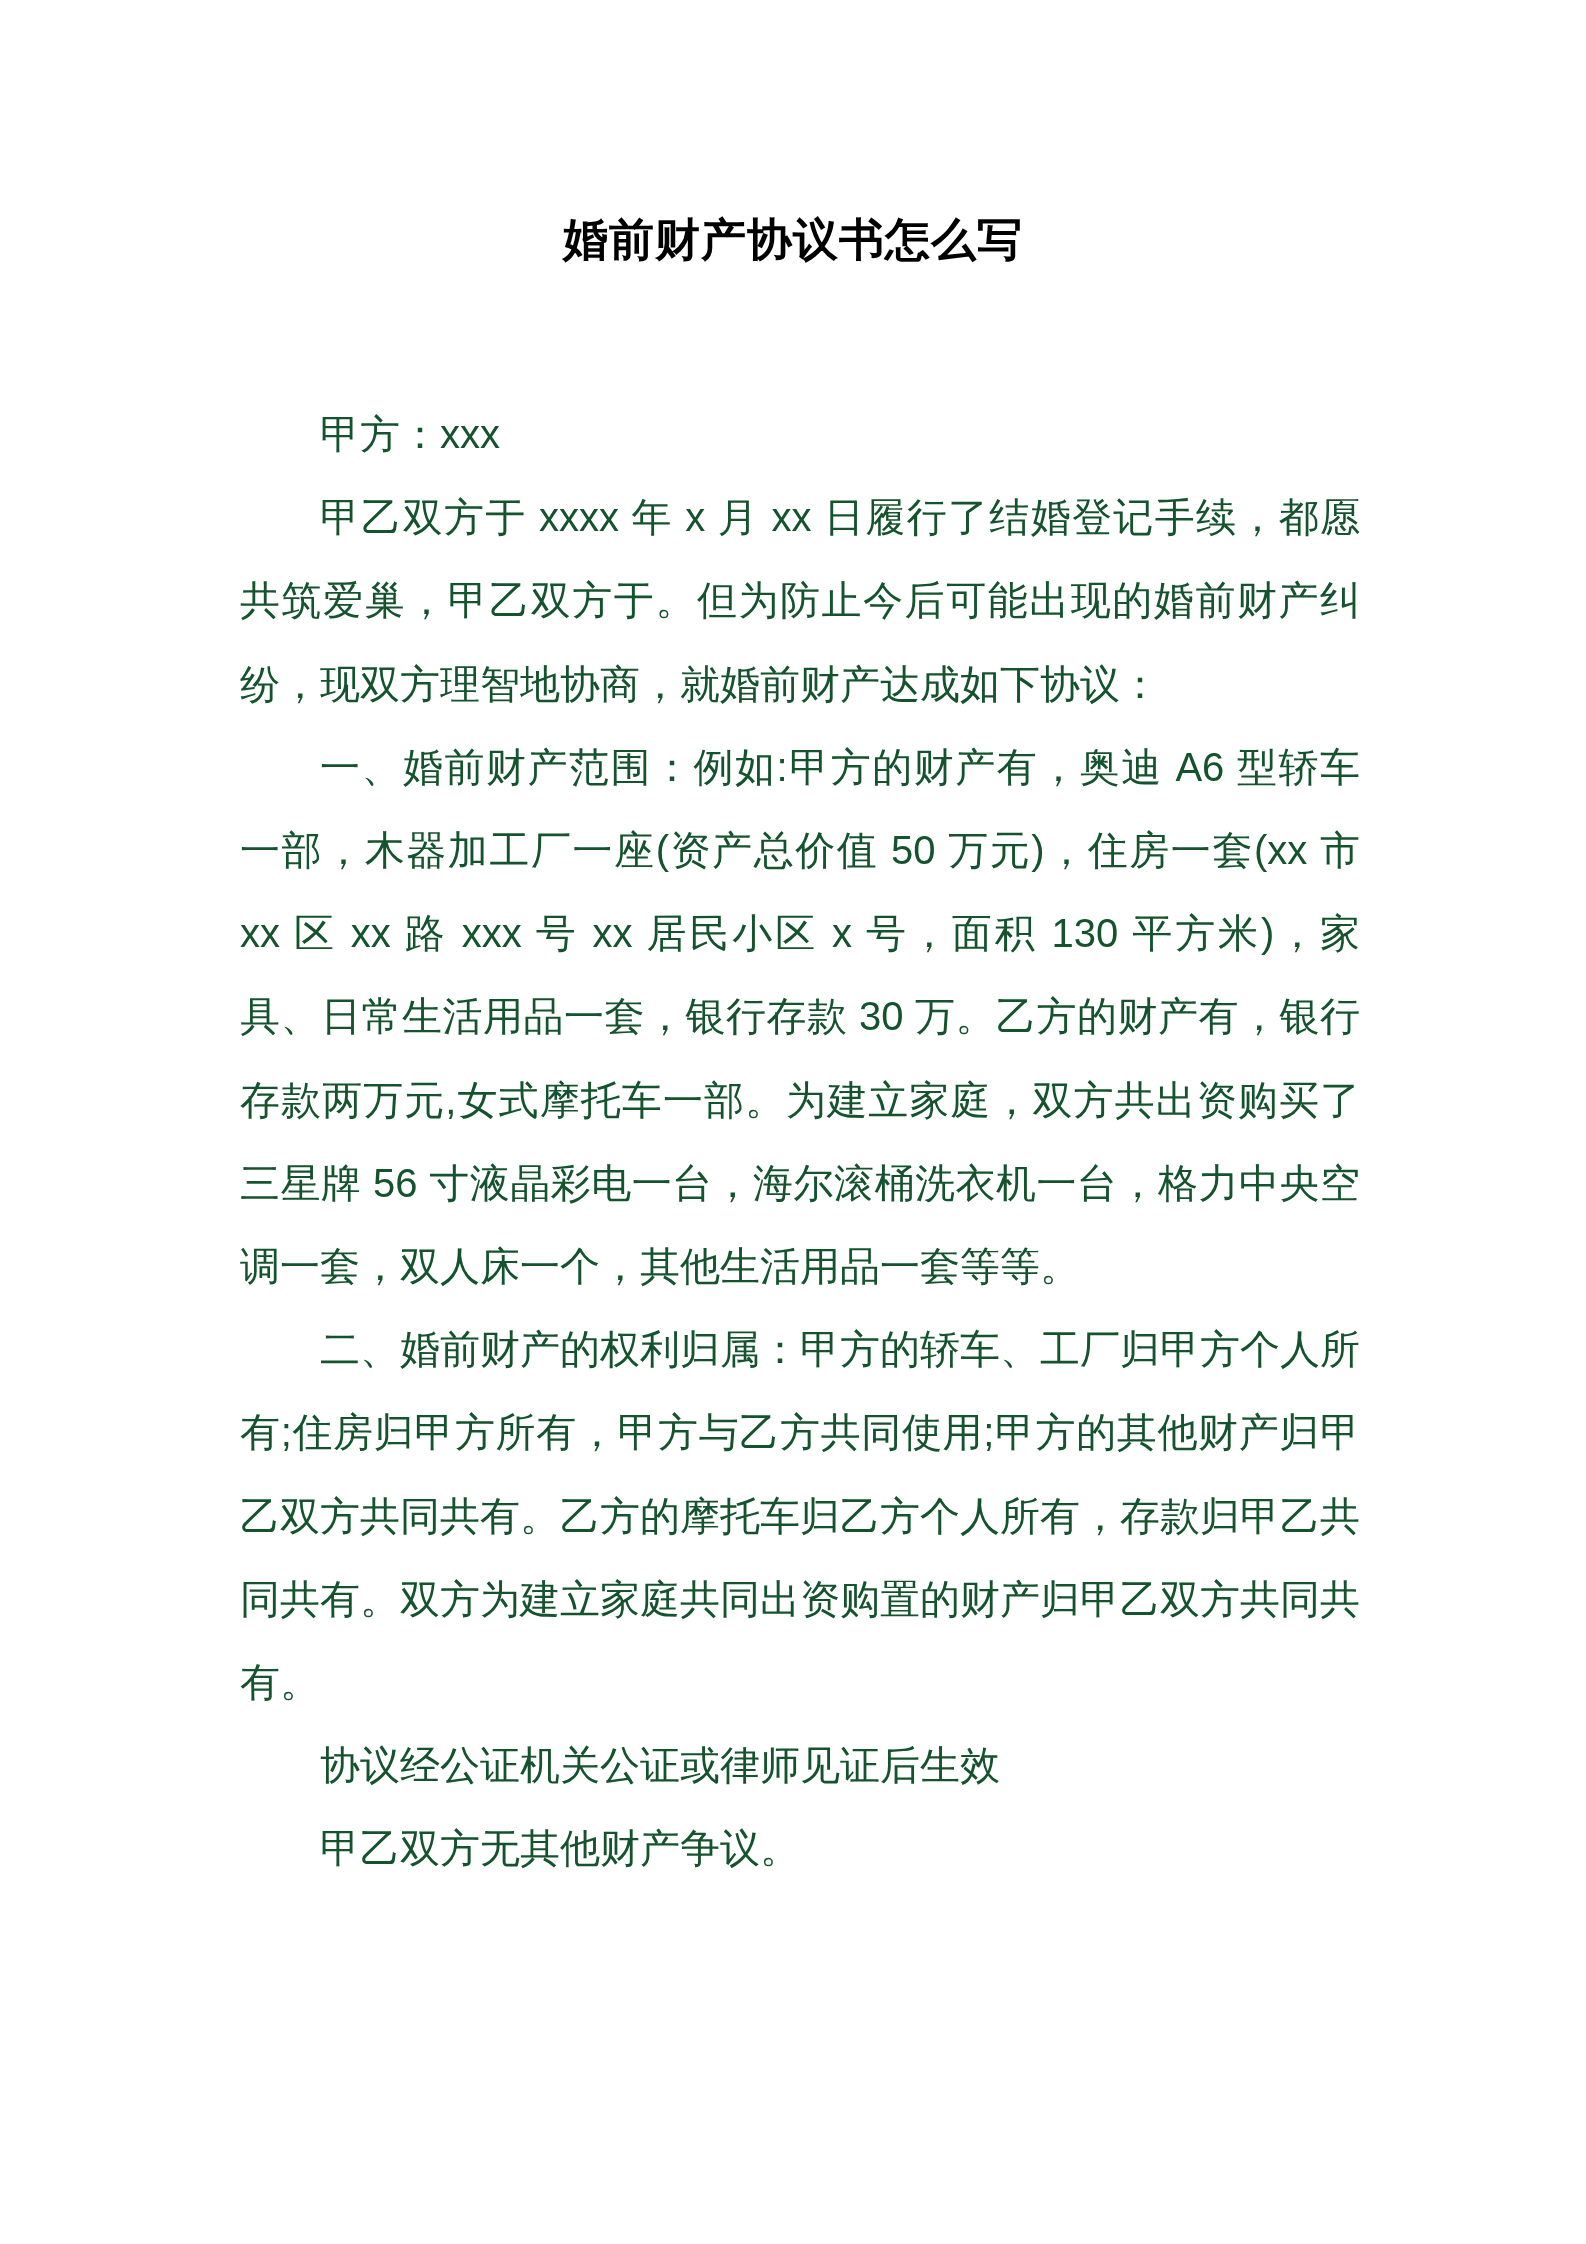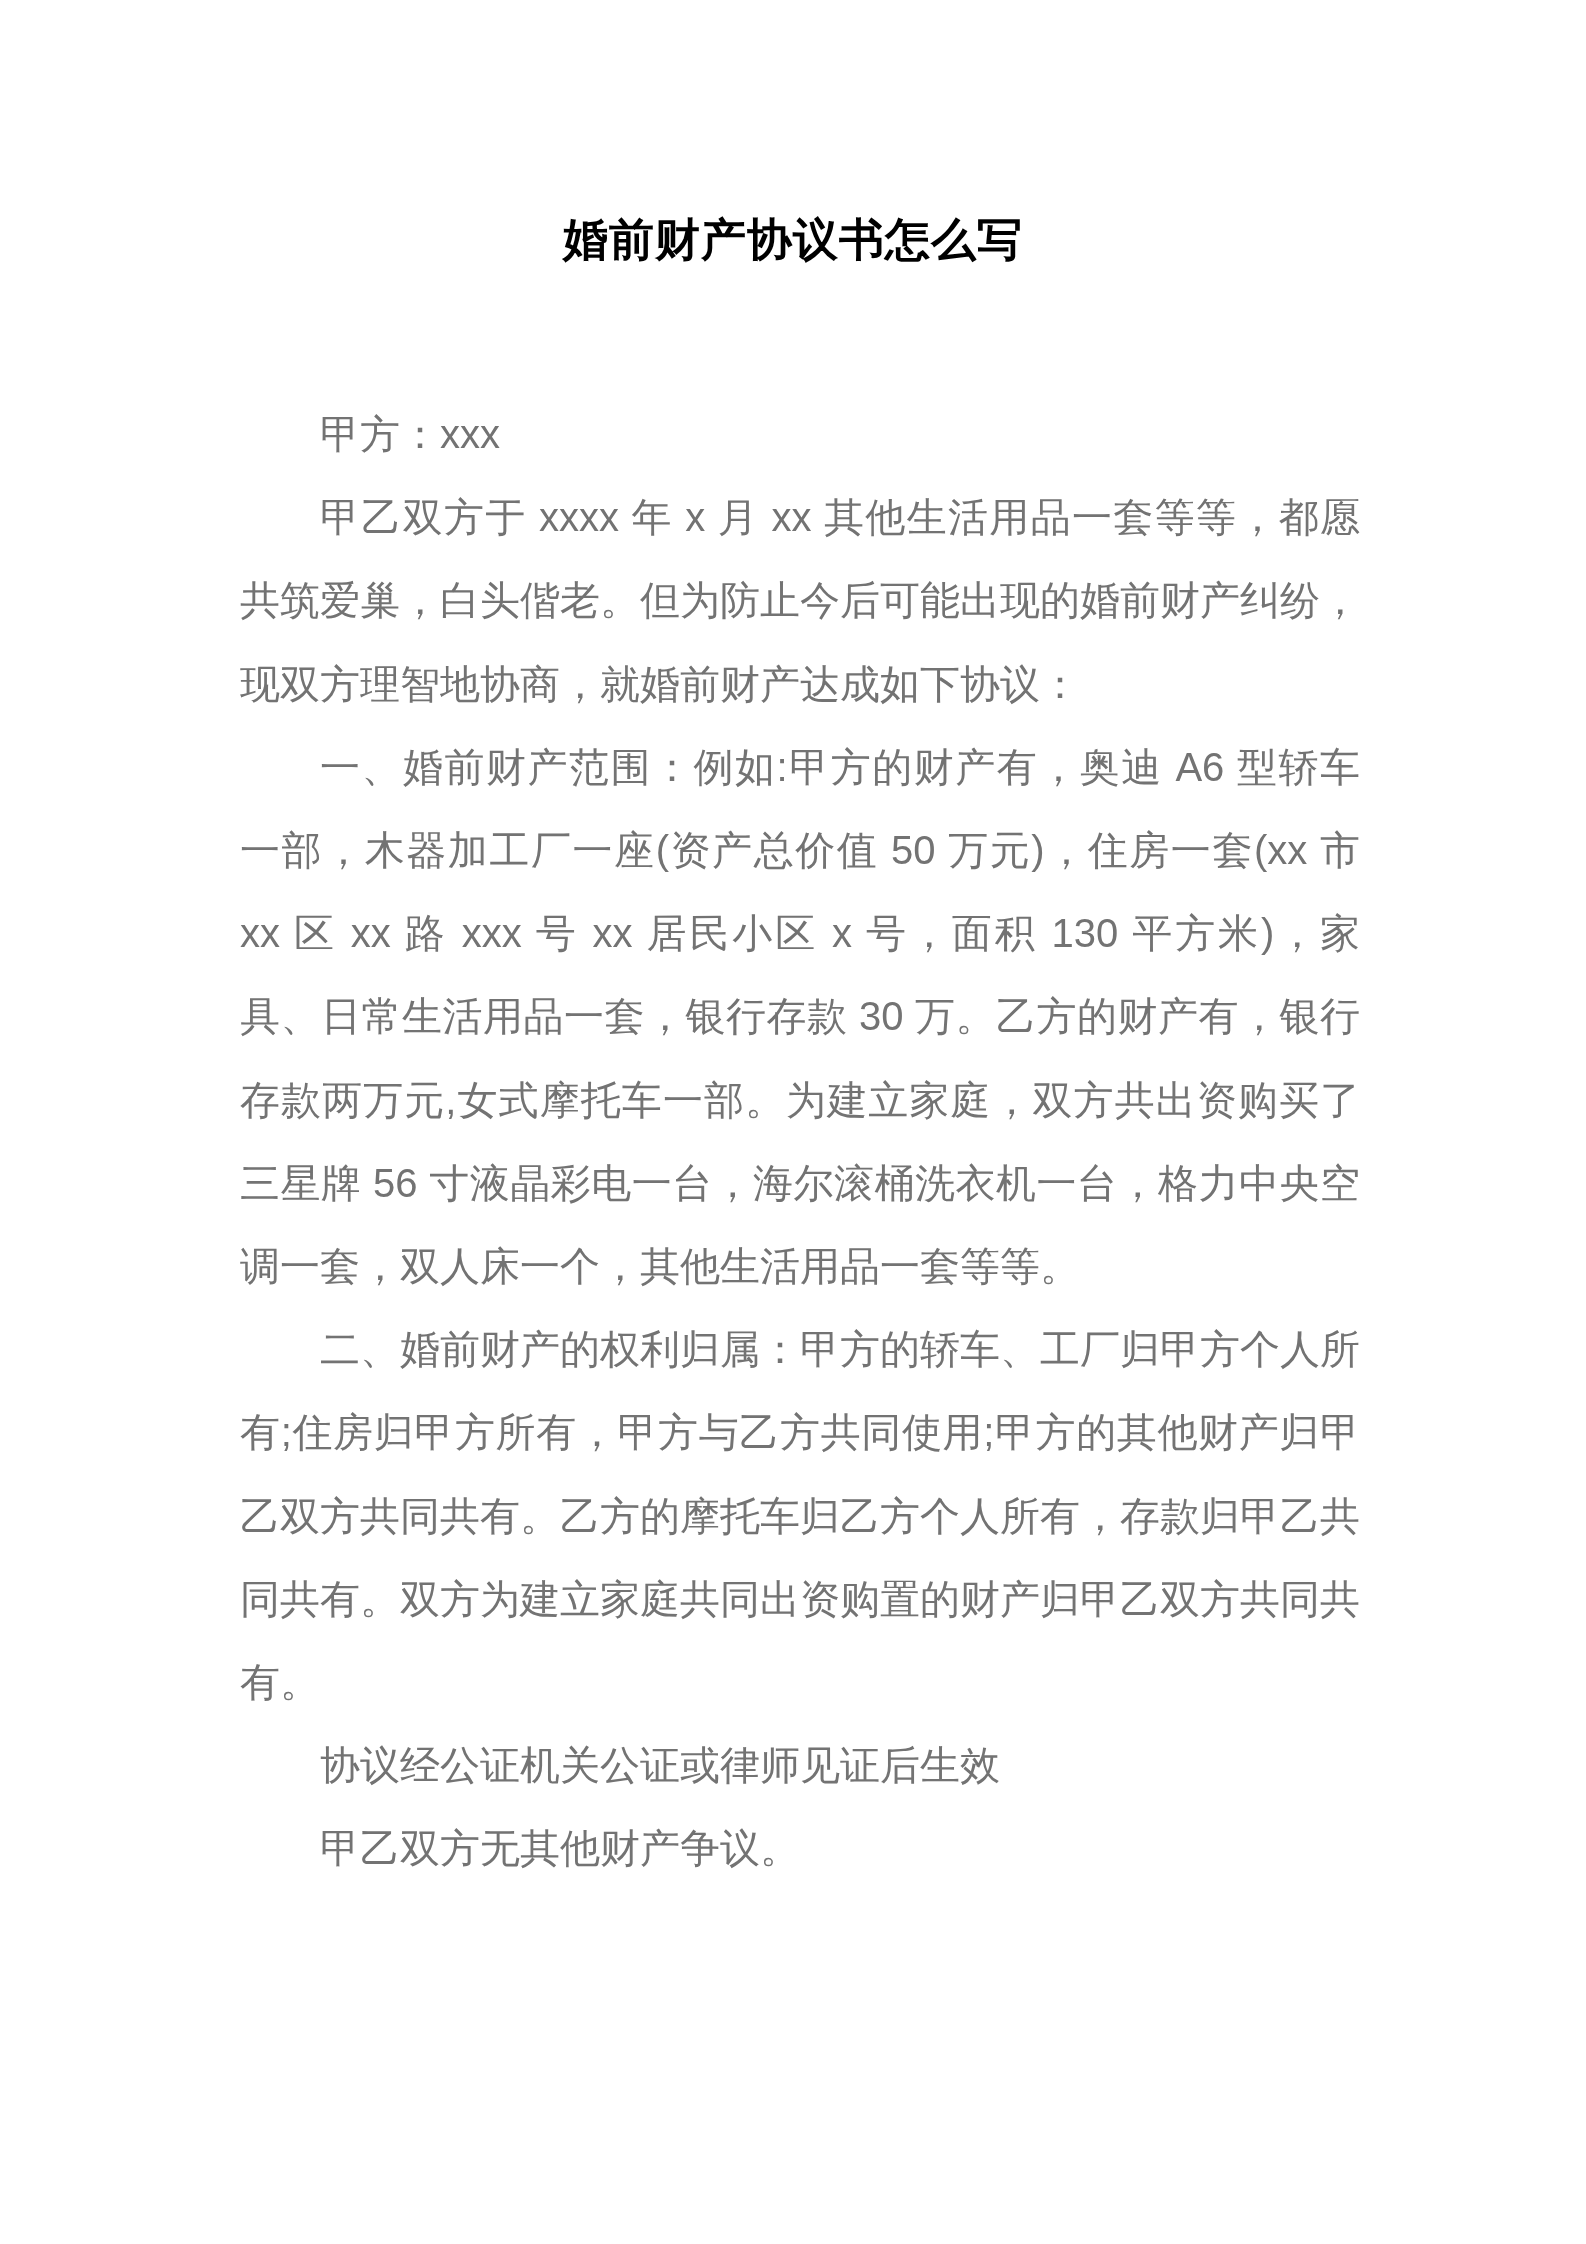--- a/index.html
+++ b/index.html
@@ -31,35 +31,35 @@
   }
   .doc-body {
     position: absolute;
     left: 240px;
     top: 393px;
     width: 1120px;
     font-size: 40px;
     line-height: 83.2px;
     font-weight: 400;
     text-align: justify;
-    color: #737373;
+    color: #14532d;
   }
   .doc-body p {
     margin: 0;
     padding: 0;
     text-indent: 2em;
   }
 </style>
 </head>
 <body>
 
 <div class="page">
   <h1 class="doc-title">婚前财产协议书怎么写</h1>
 
   <div class="doc-body">
     <p>甲方：xxx</p>
-    <p>甲乙双方于 xxxx 年 x 月 xx 其他生活用品一套等等，都愿共筑爱巢，白头偕老。但为防止今后可能出现的婚前财产纠纷，现双方理智地协商，就婚前财产达成如下协议：</p>
+    <p>甲乙双方于 xxxx 年 x 月 xx 日履行了结婚登记手续，都愿共筑爱巢，甲乙双方于。但为防止今后可能出现的婚前财产纠纷，现双方理智地协商，就婚前财产达成如下协议：</p>
     <p>一、婚前财产范围：例如:甲方的财产有，奥迪 A6 型轿车一部，木器加工厂一座(资产总价值 50 万元)，住房一套(xx 市 xx 区 xx 路 xxx 号 xx 居民小区 x 号，面积 130 平方米)，家具、日常生活用品一套，银行存款 30 万。乙方的财产有，银行存款两万元,女式摩托车一部。为建立家庭，双方共出资购买了三星牌 56 寸液晶彩电一台，海尔滚桶洗衣机一台，格力中央空调一套，双人床一个，其他生活用品一套等等。</p>
     <p>二、婚前财产的权利归属：甲方的轿车、工厂归甲方个人所有;住房归甲方所有，甲方与乙方共同使用;甲方的其他财产归甲乙双方共同共有。乙方的摩托车归乙方个人所有，存款归甲乙共同共有。双方为建立家庭共同出资购置的财产归甲乙双方共同共有。</p>
     <p>协议经公证机关公证或律师见证后生效</p>
     <p>甲乙双方无其他财产争议。</p>
   </div>
 </div>
 
 </body></html>

